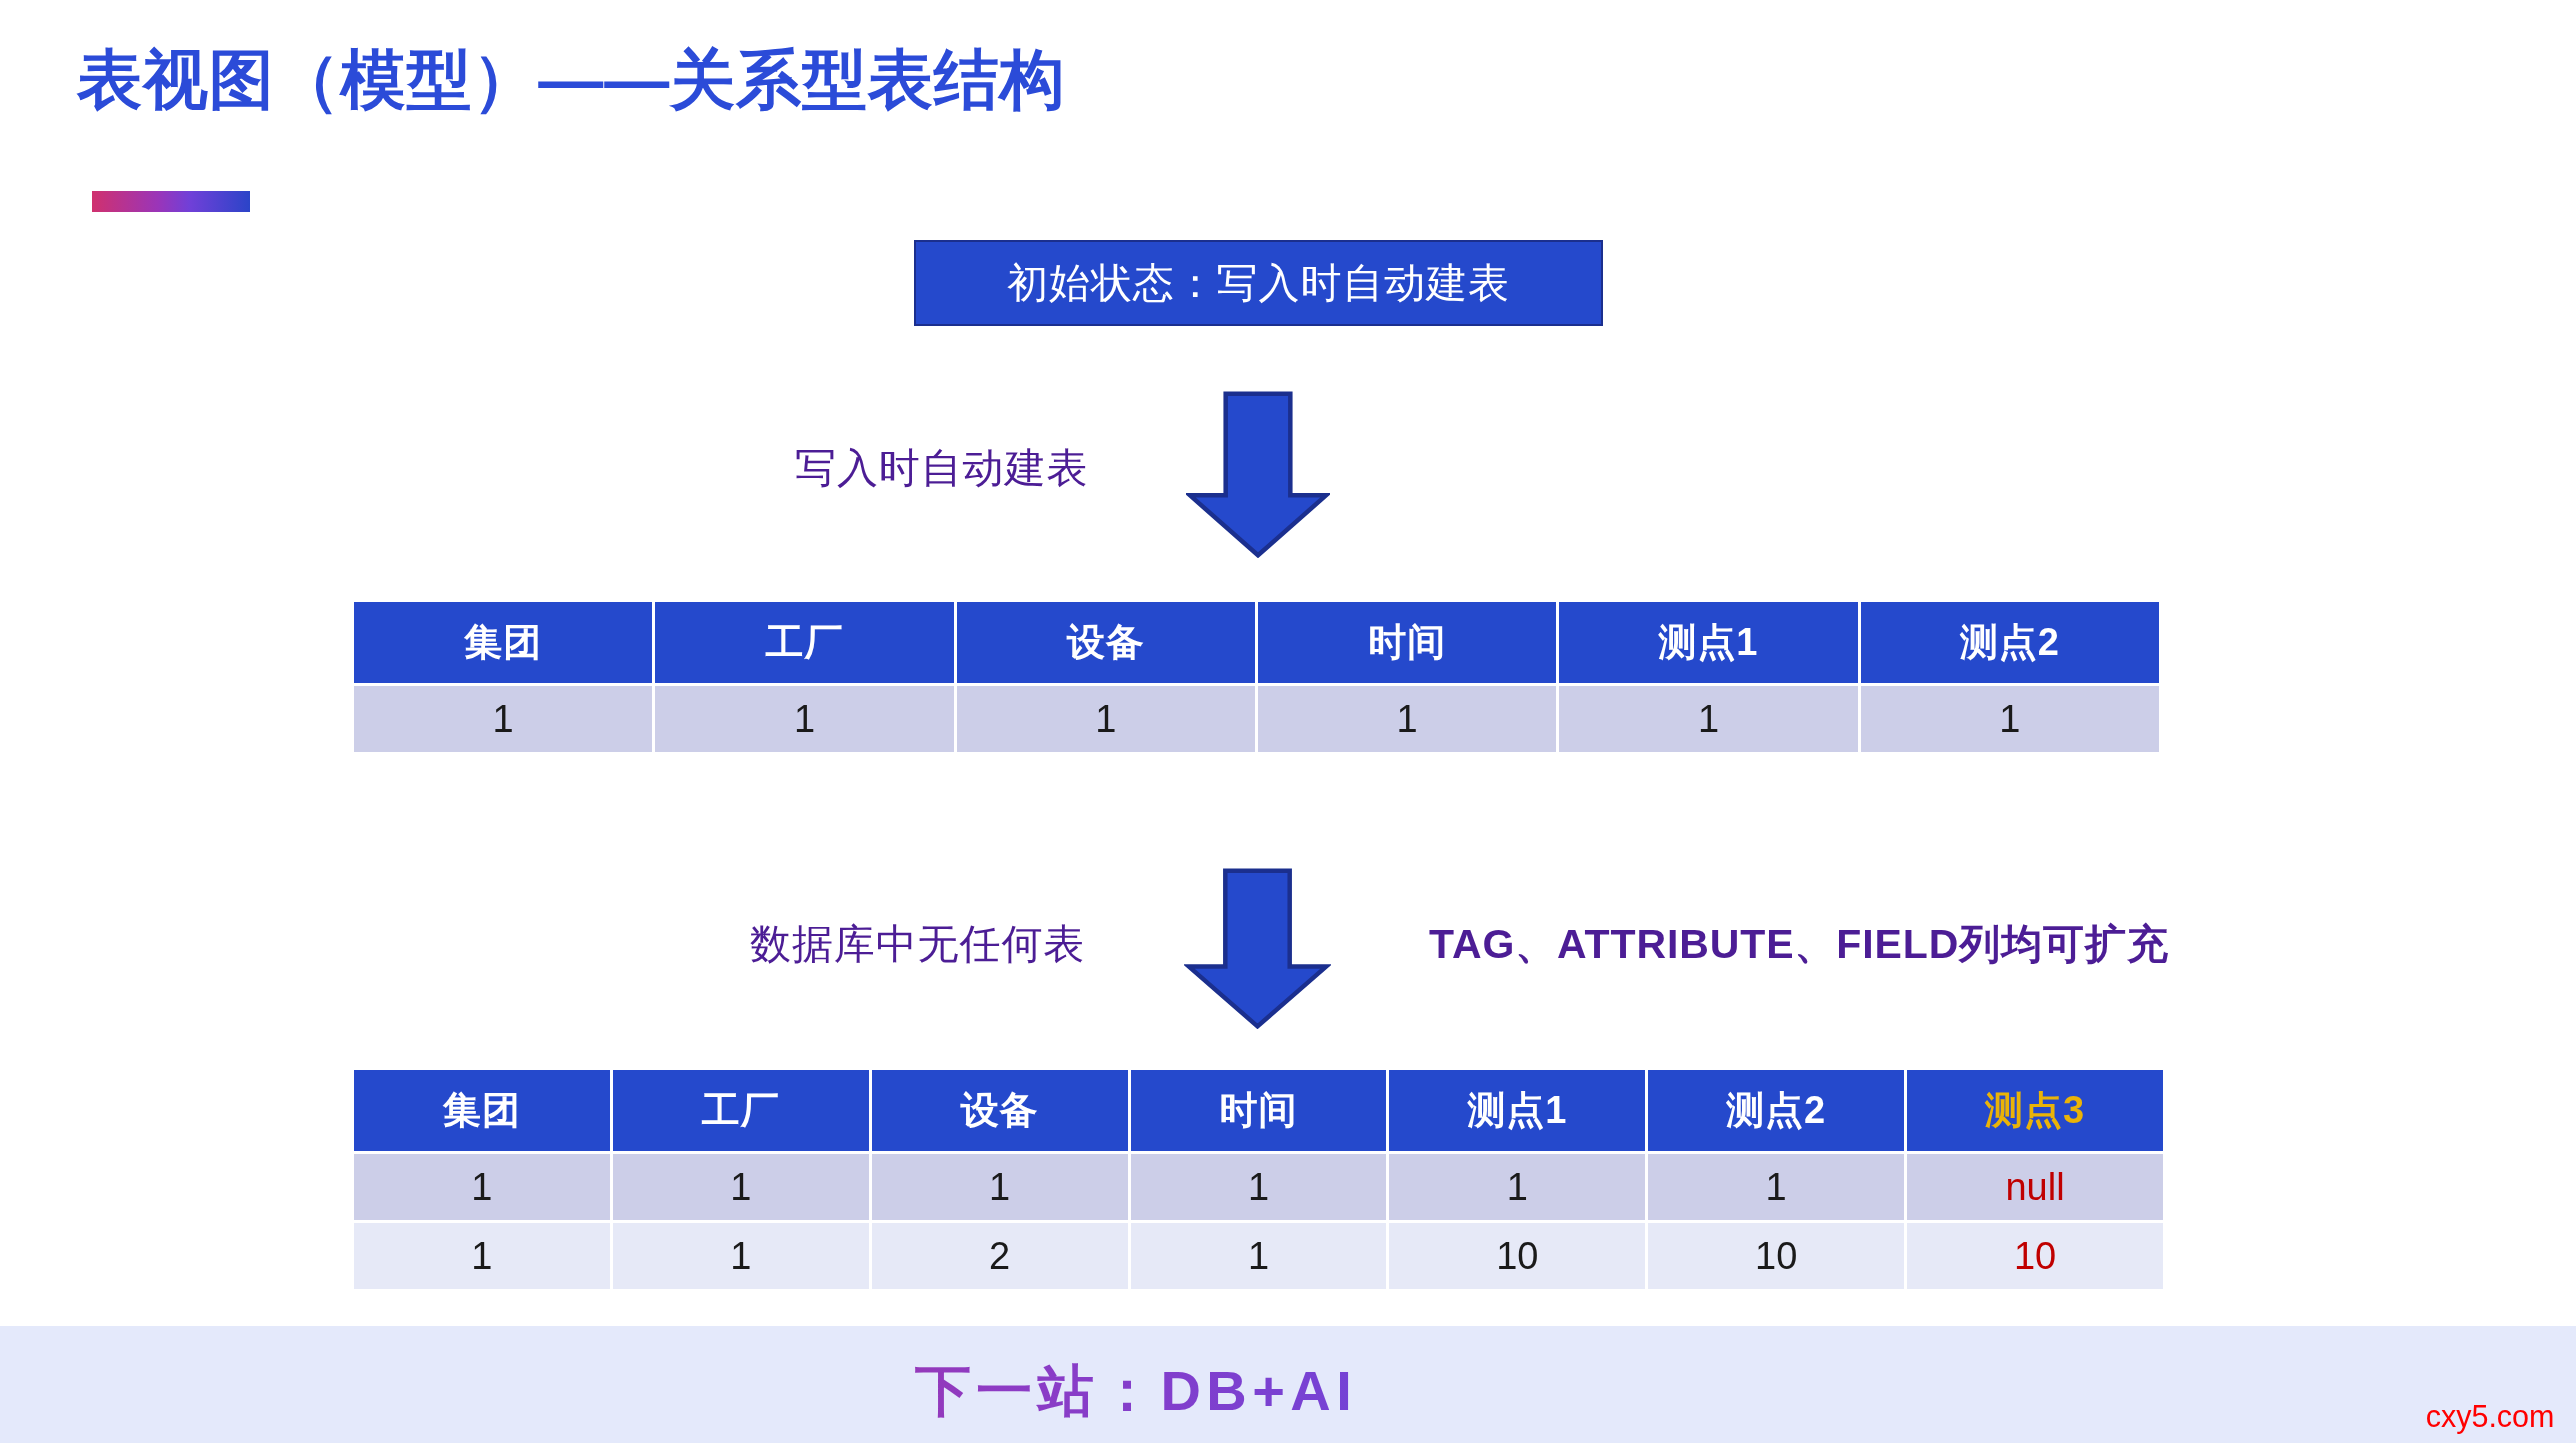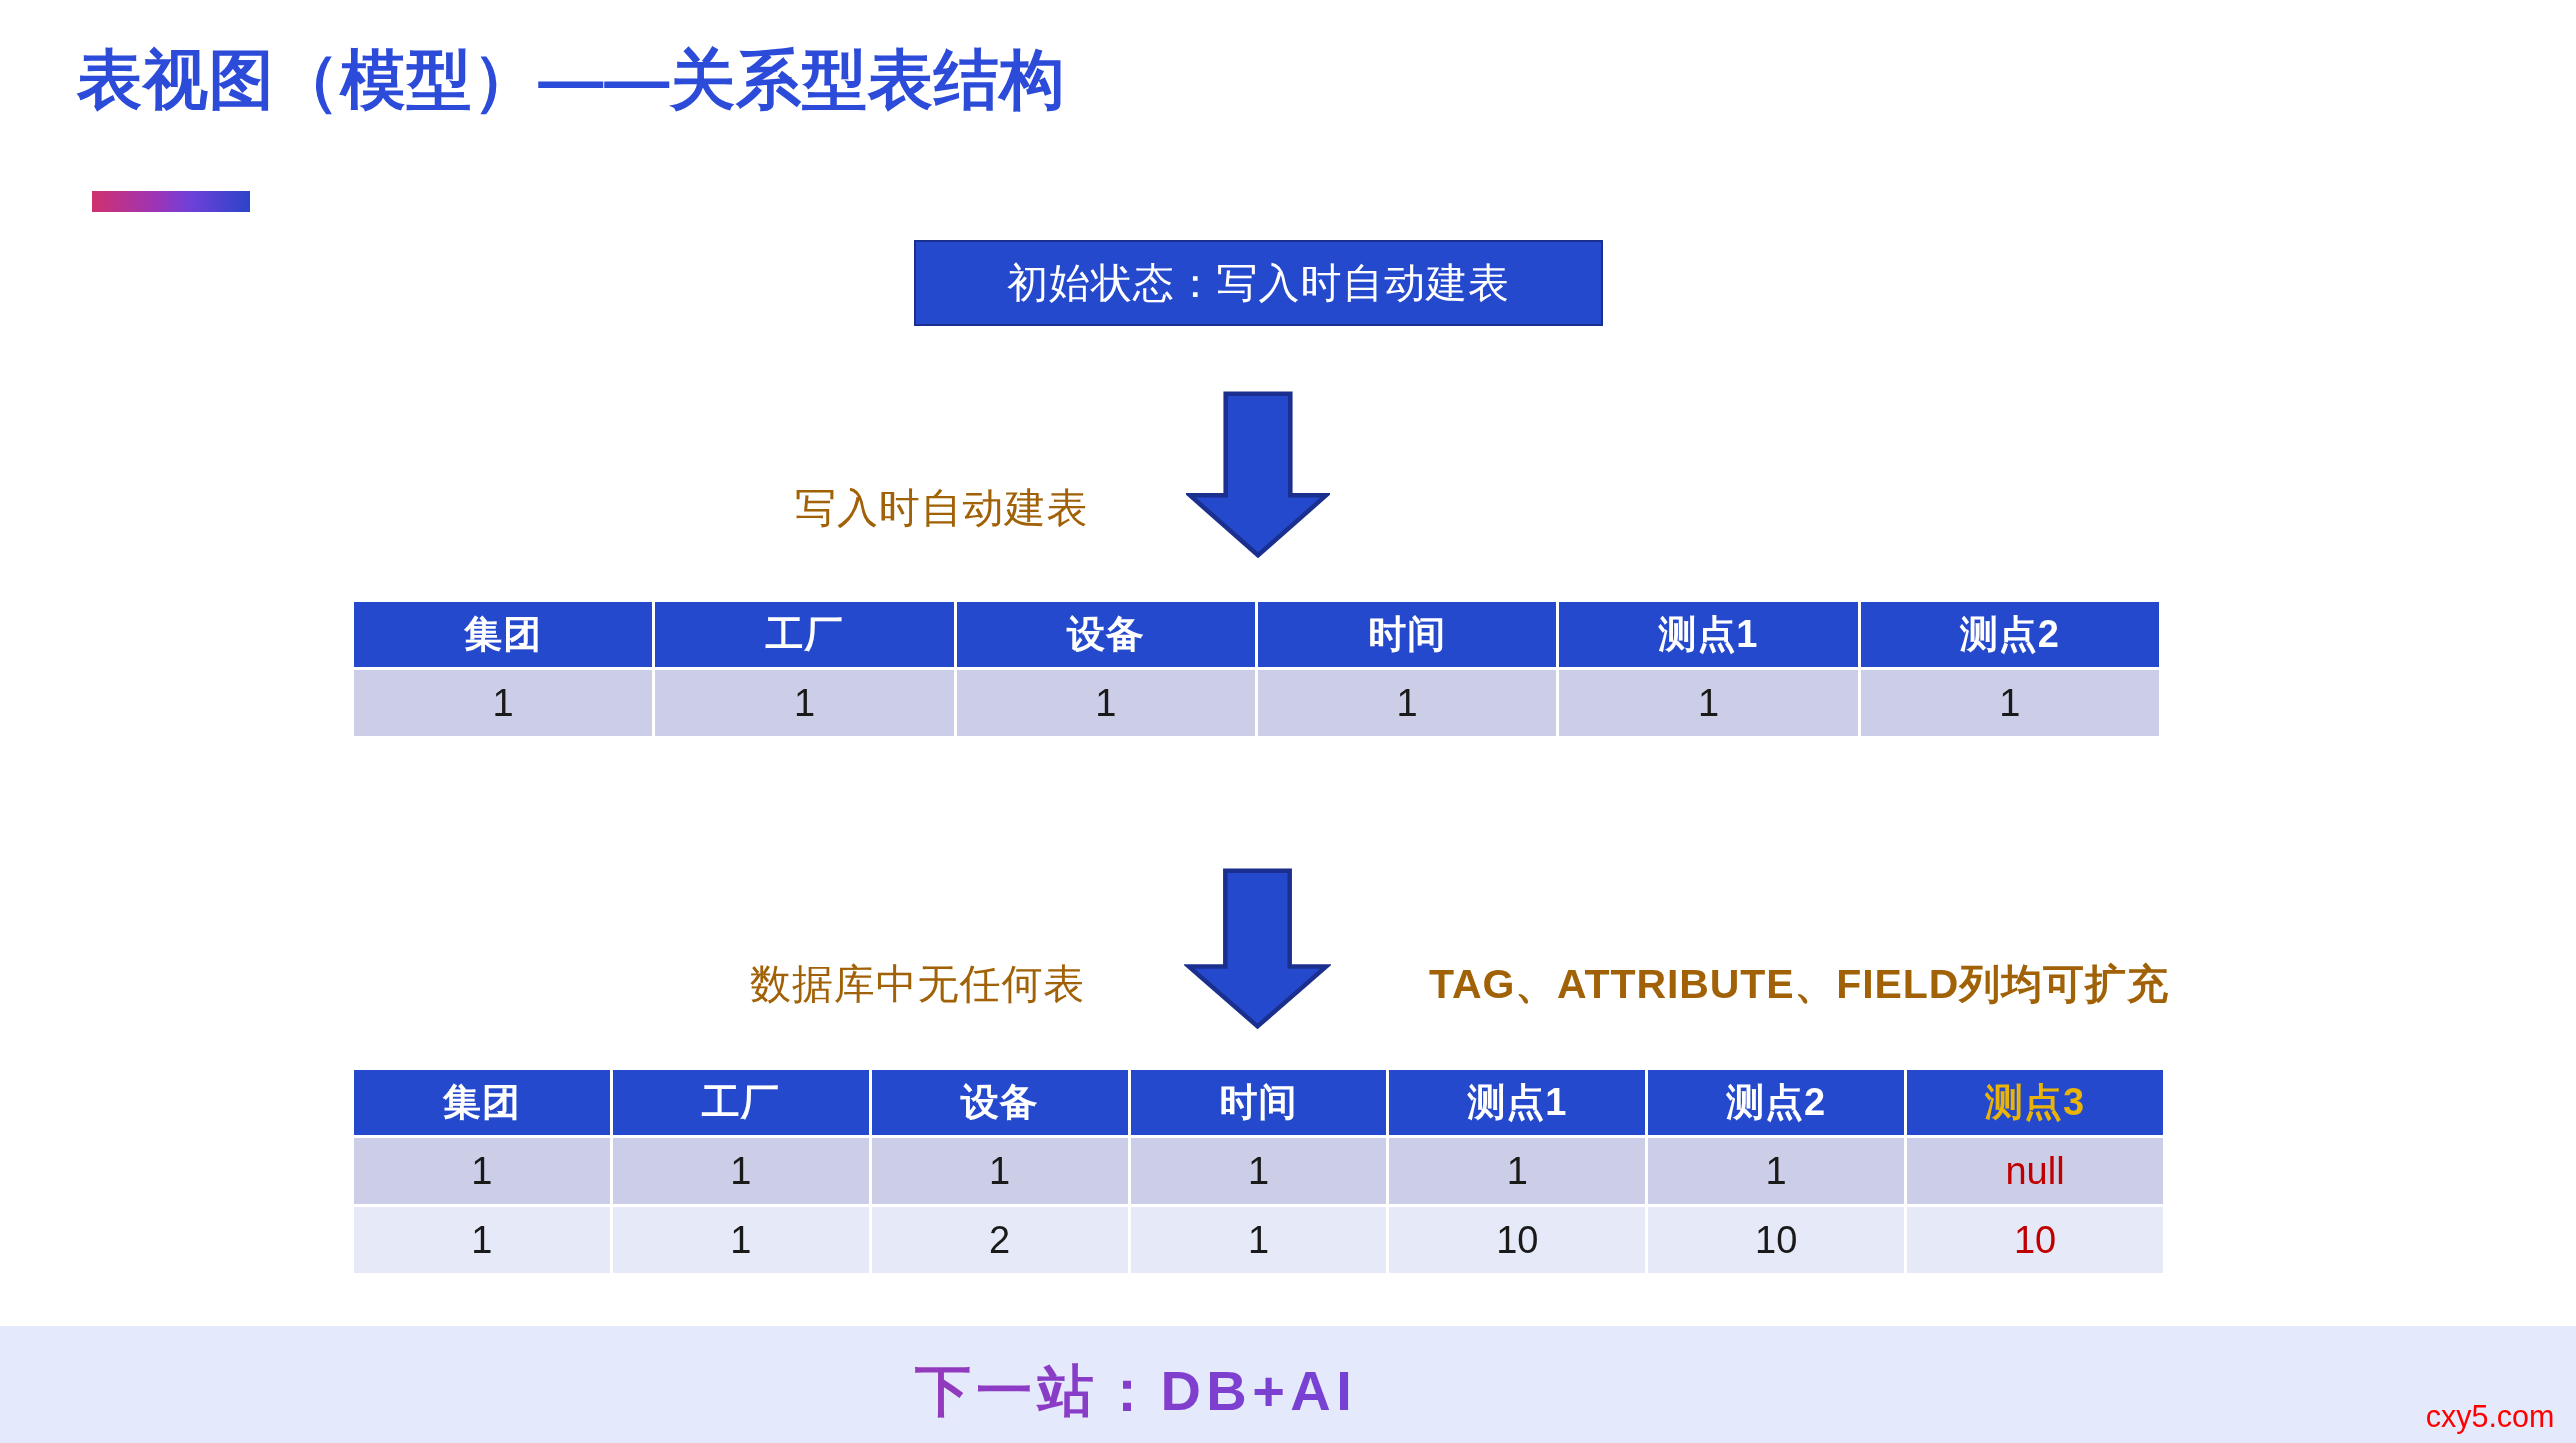--- a/index.html
+++ b/index.html
@@ -61,44 +61,43 @@
   
   .down-arrow {
     position: absolute;
   }
   .down-arrow svg { display: block; }
 
   
   .flow-caption {
     position: absolute;
     font-size: 41px;
-    color: #a16207;
+    color: #4c1d95;
     white-space: nowrap;
     letter-spacing: 0.9px;
-    margin-top: 40px;
   }
   #caption-auto-create  { left: 795px;  top: 441px; }
   #caption-auto-expand  { left: 750px;  top: 917px; }
   #caption-expandable   { left: 1429px; top: 917px; font-weight: bold; }
 
   
   .data-table {
     position: absolute;
     border-collapse: separate;
     border-spacing: 3.6px 3.6px;
     table-layout: fixed;
   }
   .data-table th {
     background: #2549CC;
     color: #ffffff;
     font-size: 38px;
     font-weight: bold;
     height: 65px;
     text-align: center;
-    padding: 0;
+    padding: 8px;
     letter-spacing: 0.9px;
     margin-left: 16px;
   }
   .data-table th.accent {
     color: #eab308;
   }
   .data-table td {
     font-size: 38px;
     color: #1a1a1a;
     height: 66px;

